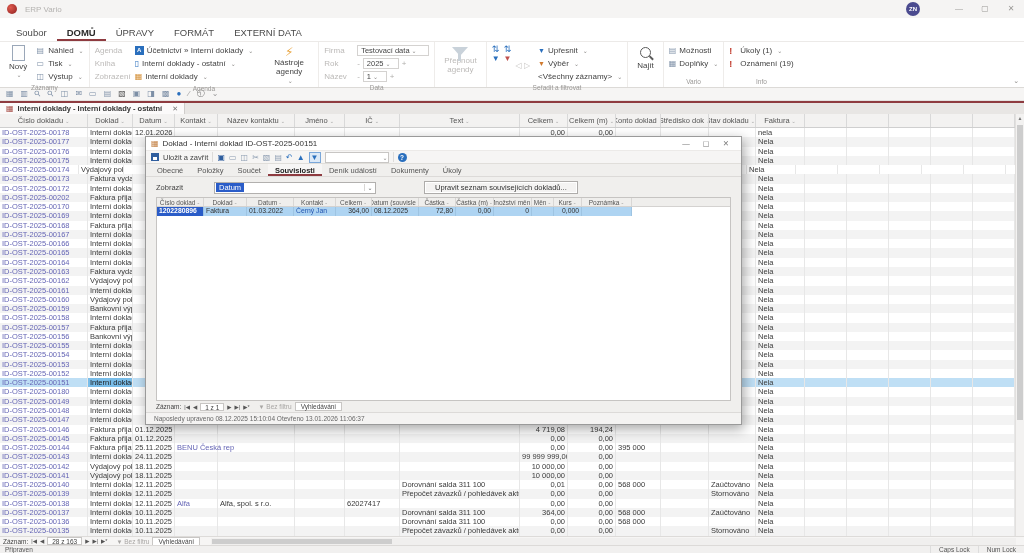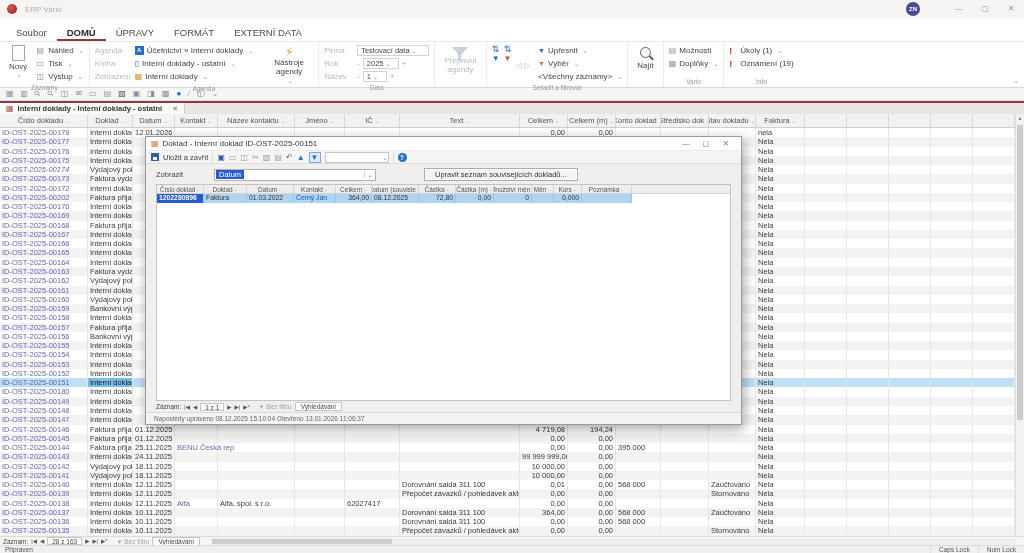--- a/index.html
+++ b/index.html
@@ -500,21 +500,21 @@
         <div class="cell" style="width: 48px;"></div>
         <div class="cell" style="width: 47px;"></div>
         <div class="cell" style="width: 49px;">Nela</div>
         <div class="cell" style="width: 42px;"></div>
         <div class="cell" style="width: 42px;"></div>
         <div class="cell" style="width: 42px;"></div>
         <div class="cell" style="width: 42px;"></div>
         <div class="cell" style="width: 42px;"></div>
       </div>
       <div class="grow">
-        <div class="cell link" style="width: 88px; font-style: italic;">ID-OST-2025-00174</div>
+        <div class="cell link" style="width: 79px;">ID-OST-2025-00174</div>
         <div class="cell" style="width: 45px;">Výdajový poklad</div>
         <div class="cell" style="width: 42px;"></div>
         <div class="cell" style="width: 43px;"></div>
         <div class="cell" style="width: 77px;"></div>
         <div class="cell" style="width: 50px;"></div>
         <div class="cell" style="width: 55px;"></div>
         <div class="cell" style="width: 120px;"></div>
         <div class="cell num" style="width: 48px;"></div>
         <div class="cell num" style="width: 48px;"></div>
         <div class="cell" style="width: 45px;"></div>
@@ -1401,20 +1401,29 @@
         <span class="dico">▧</span>
         <span class="dico">▤</span>
         <span class="dico blue">↶</span>
         <span class="dico blue">▲</span>
         <span class="dico blue boxed">▼</span>
       </span>
     <div class="dcombo caret"></div>
     <span class="tsep"></span>
     <span class="help">?</span>
   </div>
+  <div class="dlg-tabs">
+      <div class="dtab">Obecné</div>
+      <div class="dtab">Položky</div>
+      <div class="dtab">Součet</div>
+      <div class="dtab active">Souvislosti</div>
+      <div class="dtab">Deník událostí</div>
+      <div class="dtab">Dokumenty</div>
+      <div class="dtab">Úkoly</div>
+    </div>
   <div class="dlg-body">
     <div class="zrow">
       <span class="zlabel">Zobrazit</span>
       <div class="zcombo">
         <span class="zsel">Datum</span>
         <span class="zarr">⌄</span>
       </div>
       <button class="btn3d">Upravit seznam souvisejících dokladů...</button>
     </div>
     <div class="dgrid">

